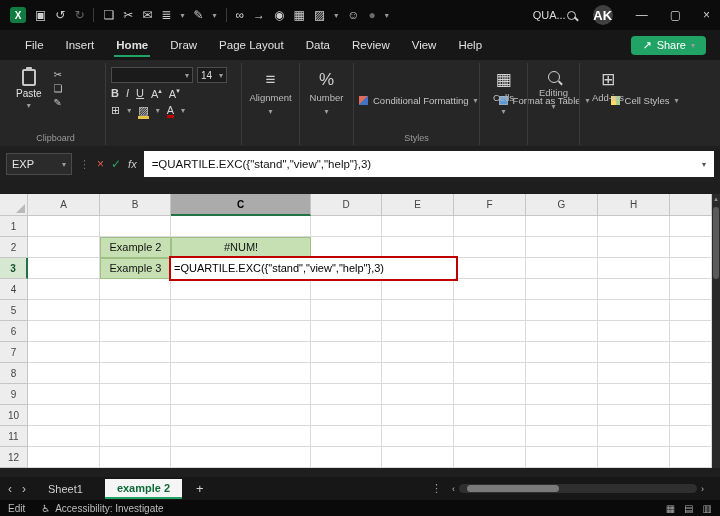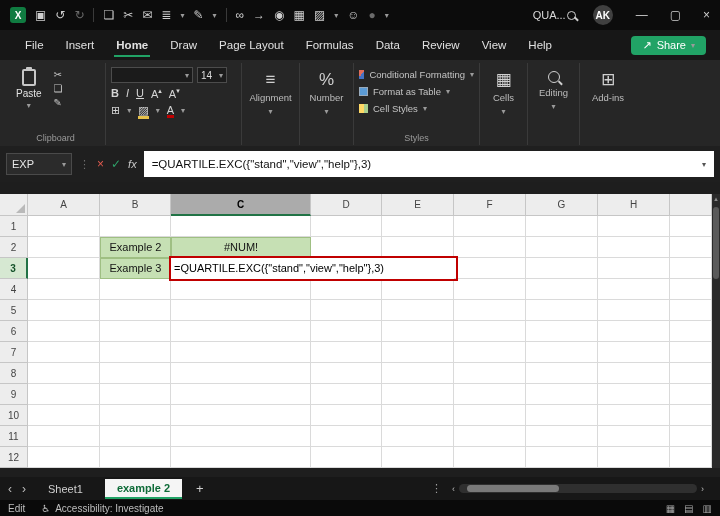--- a/index.html
+++ b/index.html
@@ -11,21 +11,21 @@
   .titlebar { height:30px; background:#0c0c0c; display:flex; align-items:center; padding:0 10px; gap:9px; color:#d6d6d6; }
   .logo { width:16px; height:16px; background:#107C41; border-radius:3px; color:#fff; font-size:10px; font-weight:bold; display:flex; align-items:center; justify-content:center; }
   .tbi { font-size:12px; color:#cfcfcf; line-height:1; cursor:default; }
   .tbi.dim { color:#6b6b6b; }
   .chev { font-size:8px; color:#9a9a9a; }
   .vsep { width:1px; height:14px; background:#3a3a3a; }
   .tb-search { margin-left:auto; display:flex; align-items:center; gap:1px; }
   .search-text { font-size:11px; color:#d9d9d9; }
   .mag { width:9px; height:9px; border:1.5px solid #cfcfcf; border-radius:50%; position:relative; display:inline-block; }
   .mag::after { content:''; position:absolute; width:5px; height:1.5px; background:#cfcfcf; transform:rotate(45deg); right:-4px; bottom:-1px; }
-  .avatar { width:20px; height:20px; border-radius:50%; background:#404040; color:#fff; font-size:10px; font-weight:bold; display:flex; align-items:center; justify-content:center; margin:0 8px; }
+  .avatar { width:20px; height:20px; border-radius:50%; background:#404040; color:#fff; font-size:13px; font-weight:bold; display:flex; align-items:center; justify-content:center; margin:0 8px; }
   .winctl { display:flex; gap:22px; margin-left:6px; }
   .winctl .tbi { font-size:12px; }
 
   
   .menubar { height:30px; background:#171717; display:flex; align-items:center; padding:0 14px; }
   .menu-item { font-size:11.5px; color:#e0e0e0; padding:7px 11px; position:relative; cursor:default; }
   .menu-item.active { font-weight:bold; }
   .menu-item.active::after { content:''; position:absolute; left:9px; right:9px; bottom:1px; height:2px; background:#21A366; }
   .share-btn { margin-left:auto; background:#21A366; color:#fff; font-size:11px; border-radius:4px; padding:3px 11px; display:flex; align-items:center; gap:5px; cursor:default; }
   .share-btn .chev { color:#e8ffe f0; }
@@ -50,21 +50,21 @@
   .fmt-row .i { font-style:italic; }
   .fmt-row .u { text-decoration:underline; }
   .fbtn { position:relative; font-size:11px; color:#d5d5d5; }
   .fbtn .tri { font-size:7px; vertical-align:super; }
   .ul-red::after, .ul-yellow::after { content:''; position:absolute; left:0; right:0; bottom:-2px; height:3px; }
   .ul-red::after { background:#C00000; }
   .ul-yellow::after { background:#E7C14A; }
   .vgroup { align-items:center; justify-content:flex-start; gap:4px; padding-top:8px; }
   .bigicon { font-size:17px; color:#cfcfcf; line-height:1; }
   .vlabel { font-size:9.5px; color:#bdbdbd; white-space:nowrap; }
-  .styles-rows { display:flex; flex-direction:column; gap:6px; padding-top:3px; flex:1; }
+  .styles-rows { display:flex; flex-direction:row; gap:21px; padding-top:3px; flex:1; }
   .srow { display:flex; align-items:center; gap:5px; font-size:9.5px; color:#c4c4c4; white-space:nowrap; }
   .sq { width:9px; height:9px; display:inline-block; }
   .sq.cf { background:linear-gradient(135deg,#e06c5a 50%,#4472c4 50%); }
   .sq.ft { background:#5B9BD5; border:1px solid #9ab; }
   .sq.cs { background:linear-gradient(90deg,#ffd966 50%,#a9d08e 50%); }
 
   
   .formula-row { height:36px; background:#1f1f1f; display:flex; align-items:center; padding:5px 6px; gap:7px; }
   .name-box { width:66px; height:22px; background:#2b2b2b; border:1px solid #4a4a4a; display:flex; align-items:center; justify-content:space-between; padding:0 5px; color:#e6e6e6; font-size:11px; }
   .fsep { color:#6f6f6f; font-size:11px; }
@@ -154,21 +154,20 @@
       <span class="tbi">×</span>
     </div>
   </div>
 
   <div class="menubar">
     <span class="menu-item">File</span>
     <span class="menu-item">Insert</span>
     <span class="menu-item active">Home</span>
     <span class="menu-item">Draw</span>
     <span class="menu-item">Page Layout</span>
-    <span class="menu-item">Formulas</span>
     <span class="menu-item">Data</span>
     <span class="menu-item">Review</span>
     <span class="menu-item">View</span>
     <span class="menu-item">Help</span>
     <div class="share-btn">
       <span>↗</span>
       <span>Share</span>
       <span class="chev">▾</span>
     </div>
   </div>

